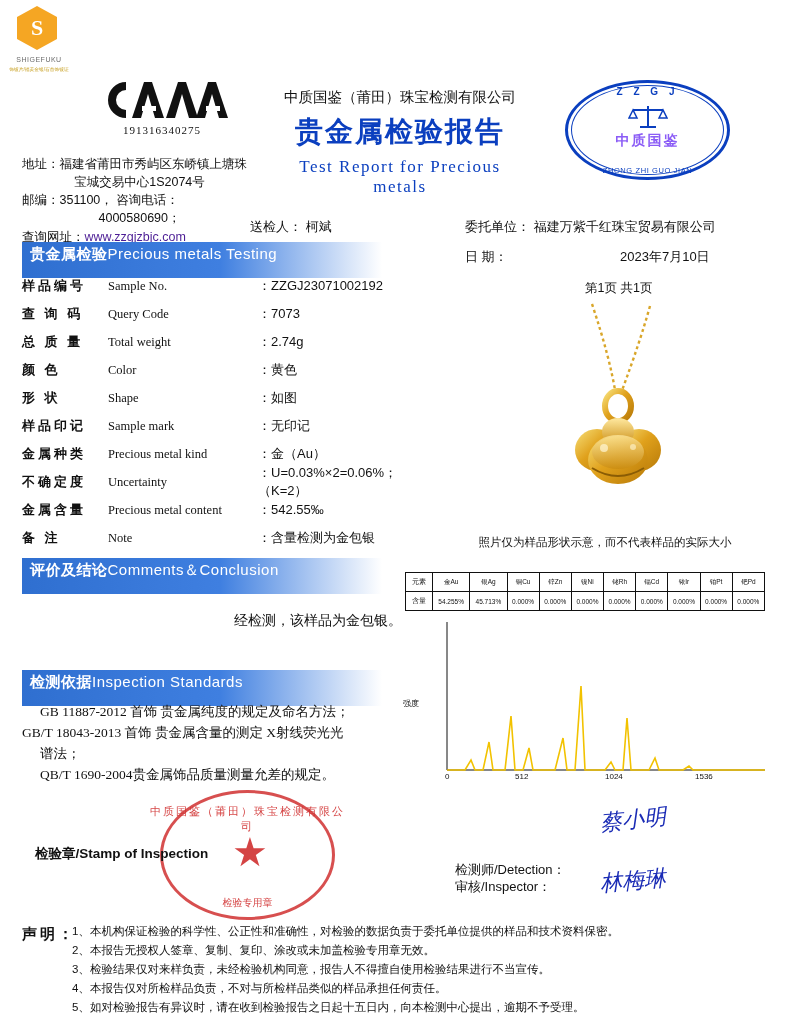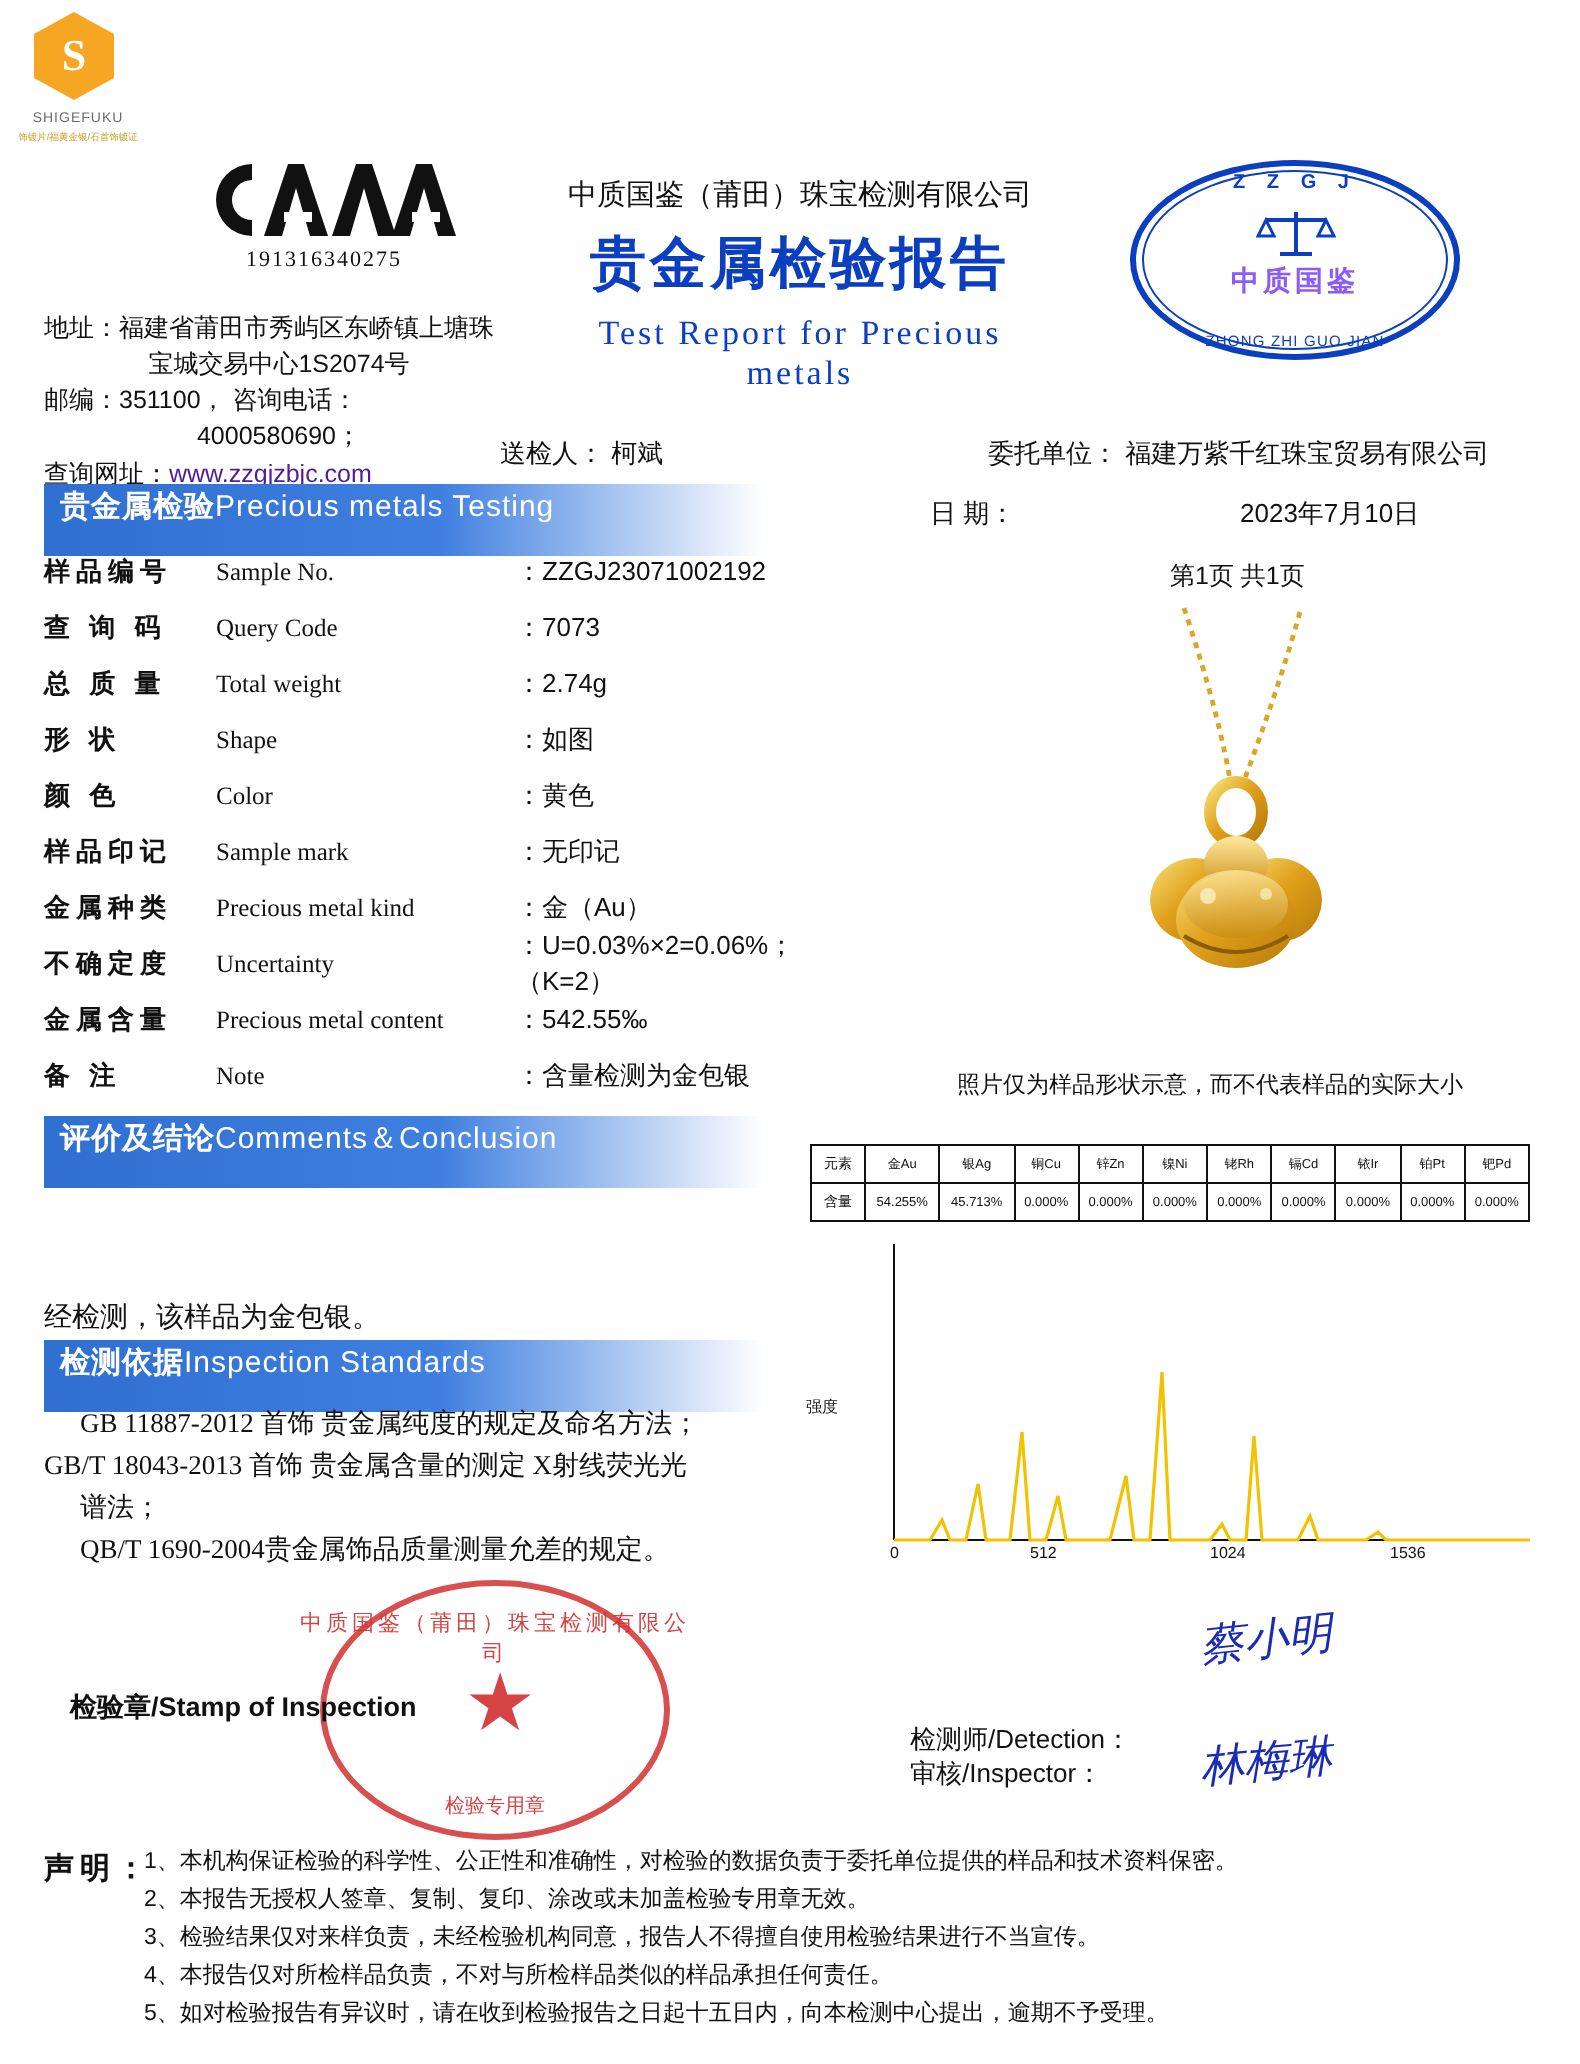--- a/index.html
+++ b/index.html
@@ -55,21 +55,21 @@
     box-sizing:border-box;
   }
   .seal .oval2{position:absolute;left:6px;top:5px;right:6px;bottom:5px;border:1px solid #0b3fbf;border-radius:50%;}
   .seal .top{position:absolute;top:6px;left:0;right:0;text-align:center;font-size:10px;color:#0b3fbf;letter-spacing:4px;font-weight:bold;}
   .seal .mid{position:absolute;top:52px;left:0;right:0;text-align:center;font-size:14px;color:#8b5cf6;font-weight:bold;letter-spacing:2px;}
   .seal .bot{position:absolute;bottom:5px;left:0;right:0;text-align:center;font-size:7.5px;color:#0b3fbf;letter-spacing:.6px;}
   .seal .scale{position:absolute;left:50%;top:24px;transform:translateX(-50%);}
 
   
   .sender{position:absolute;left:250px;top:218px;font-size:13px;}
-  .client{position:absolute;left:465px;top:218px;font-size:13px;margin-left:29px;}
+  .client{position:absolute;left:465px;top:218px;font-size:13px;}
   .dateline{position:absolute;left:465px;top:248px;font-size:13px;}
   .datevalue{position:absolute;left:620px;top:248px;font-size:13px;}
   .pageno{position:absolute;left:585px;top:280px;font-size:12.5px;}
 
   
   .bar{
     position:absolute;height:36px;
     background:linear-gradient(to right,#2f6fd0 0%,#3f7fe0 55%,#ffffff 100%);
     color:#fff;font-size:15px;line-height:24px;padding-left:8px;
     box-sizing:border-box;letter-spacing:.5px;
@@ -95,21 +95,21 @@
   .etable td{border:1px solid #111;font-size:6.5px;text-align:center;padding:2px 0;height:14px;}
   .etable td.hd{width:26px;font-size:7px;}
 
   
   .chart{position:absolute;left:405px;top:620px;width:365px;height:180px;}
   .chart .ylabel{position:absolute;left:-2px;top:78px;font-size:8px;}
   .chart .ticks{position:absolute;left:40px;top:152px;width:320px;font-size:8px;}
   .chart .ticks span{position:absolute;}
 
   
-  .conclusion{position:absolute;left:22px;top:612px;width:380px;text-align:left;font-size:14px;margin-top:38px;}
+  .conclusion{position:absolute;left:22px;top:612px;width:380px;text-align:right;font-size:14px;}
 
   
   .stds{position:absolute;left:22px;top:702px;width:390px;font-size:13.5px;line-height:1.55;font-family:"Liberation Serif",serif;}
   .stds .ln{white-space:nowrap;}
   .stds .ind{padding-left:18px;}
 
   
   .stampbox{position:absolute;left:150px;top:790px;width:200px;height:130px;}
   .stamp-ring{
     position:absolute;left:10px;top:0;width:175px;height:130px;border:3px solid #d03030;border-radius:50%;
@@ -231,28 +231,28 @@
       <span class="cn">查 询 码</span>
       <span class="en">Query Code</span>
       <span class="vl">：7073</span>
     </div>
     <div class="r">
       <span class="cn">总 质 量</span>
       <span class="en">Total weight</span>
       <span class="vl">：2.74g</span>
     </div>
     <div class="r">
+      <span class="cn">颜    色</span>
+      <span class="en">Color</span>
+      <span class="vl">：黄色</span>
+    </div>
+    <div class="r">
       <span class="cn">形    状</span>
       <span class="en">Shape</span>
       <span class="vl">：如图</span>
-    </div>
-    <div class="r">
-      <span class="cn">颜    色</span>
-      <span class="en">Color</span>
-      <span class="vl">：黄色</span>
     </div>
     <div class="r">
       <span class="cn">样品印记</span>
       <span class="en">Sample mark</span>
       <span class="vl">：无印记</span>
     </div>
     <div class="r">
       <span class="cn">金属种类</span>
       <span class="en">Precious metal kind</span>
       <span class="vl">：金（Au）</span>

